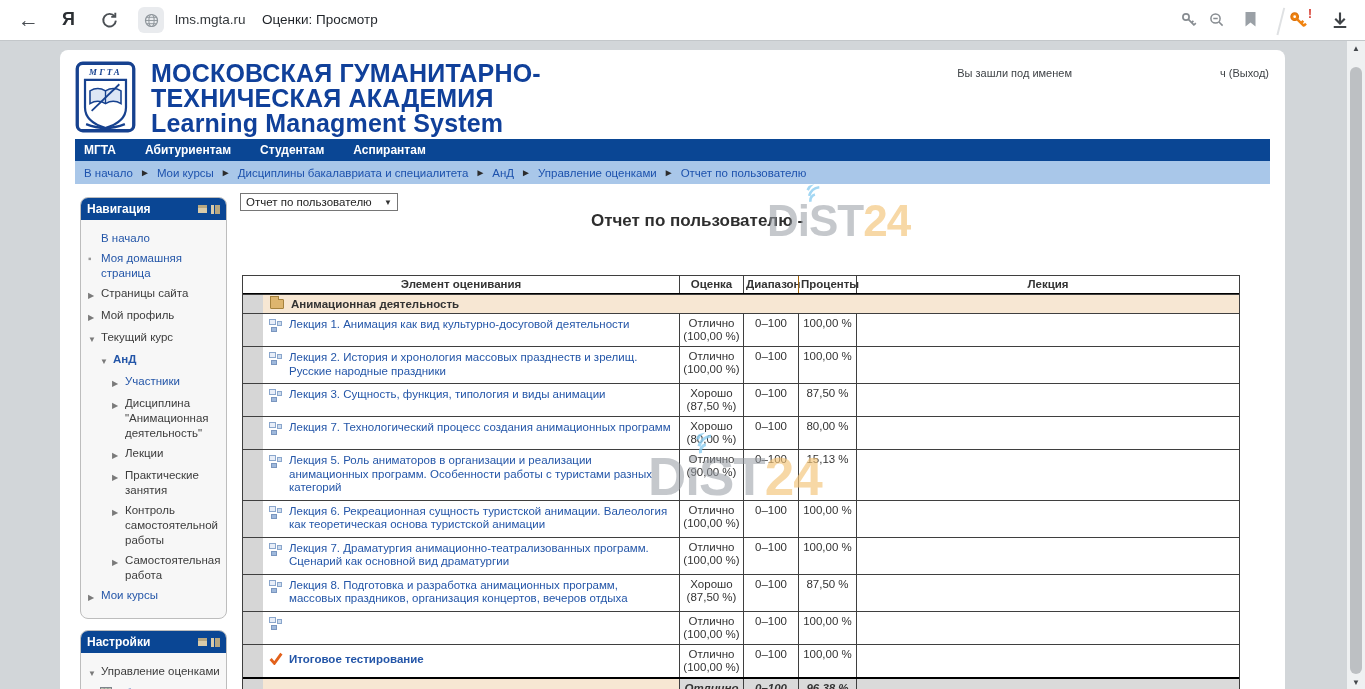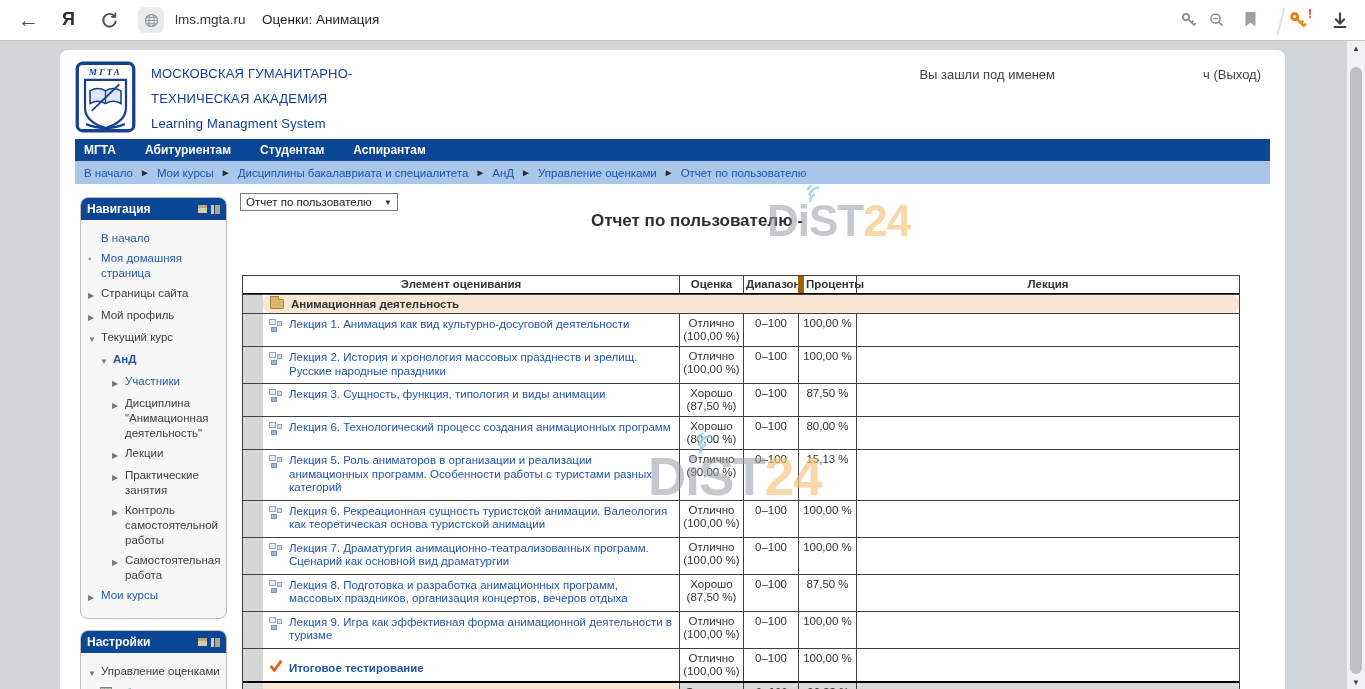--- a/index.html
+++ b/index.html
@@ -30,23 +30,23 @@
   .sb-up   { position:absolute; top:3px; left:0; right:0; text-align:center; font-size:8px; color:#44484c; }
   .sb-down { position:absolute; bottom:2px; left:0; right:0; text-align:center; font-size:8px; color:#44484c; }
   .sb-thumb{ position:absolute; top:26px; bottom:15px; left:3px; width:12px; background:#bdc0c3; border-radius:6px; }
 
   
   .page { position:absolute; left:60px; top:50px; width:1225px; bottom:0; background:#fff;
           border-radius:8px 8px 0 0; }
 
   .site-header { position:relative; height:89px; }
   .logo-box { position:absolute; left:15px; top:11px; width:61px; height:72px; }
-  .uni-title { position:absolute; left:91px; top:11px; color:#10409a; font-weight:normal;
-               font-size:13px; line-height:25px; letter-spacing:0.2px; }
-  .user-info { position:absolute; right:24px; top:17px; font-size:13px; color:#3f4347; }
+  .uni-title { position:absolute; left:91px; top:11px; color:#10409a; font-weight:bold;
+               font-size:25px; line-height:25px; letter-spacing:0.2px; }
+  .user-info { position:absolute; right:16px; top:17px; font-size:11px; color:#3f4347; }
   .user-info .gap { display:inline-block; width:148px; }
 
   .main-nav { margin:0 15px; height:22px; background:#0a4694; display:flex; align-items:center;
               padding:0 9px; gap:29px; }
   .main-nav span { font-size:12px; font-weight:bold; color:#fff; cursor:pointer; }
 
   .breadcrumb { margin:0 15px; height:23px; background:#a9c7e9; display:flex; align-items:center;
                 font-size:11.5px; padding:0 9px; gap:7px; white-space:nowrap; }
   .breadcrumb .bc-link { color:#1d52ad; cursor:pointer; }
   .breadcrumb .bc-sep  { color:#2c2c2c; font-size:10px; }
@@ -90,31 +90,31 @@
 
   
   .grade-table { position:absolute; left:182px; top:91px; width:998px; font-size:11.5px; color:#333;
                  border:1px solid #3f3f3f; background:#fff; }
   .trow { display:flex; border-top:1px solid #3f3f3f; }
   .trow.head { border-top:none; border-bottom:1px solid #000; font-weight:bold; }
   .trow.head .hc { padding:2px 2px 3px; text-align:center; }
   .hc-elem { width:436px; }
   .hc-grade { width:64px; border-left:1px solid #3f3f3f; }
   .hc-range { width:55px; border-left:1px solid #3f3f3f; }
-  .hc-pct   { width:58px; border-left:6px solid #a16207; }
+  .hc-pct   { width:58px; border-left:1px solid #a16207; }
   .hc-fb    { flex:1;  border-left:1px solid #3f3f3f; }
 
   .col-gutter { width:20px; flex:none; background:#d6d6d6; }
   .col-item  { width:416px; flex:none; padding:4px 6px 5px; display:flex; gap:6px; align-items:flex-start; line-height:13.5px; }
   .col-grade { width:64px; flex:none; border-left:1px solid #3f3f3f; text-align:center; padding:3px 2px; line-height:13px; }
   .col-range { width:55px; flex:none; border-left:1px solid #3f3f3f; text-align:center; padding:3px 2px; }
   .col-pct   { width:58px; flex:none; border-left:1px solid #3f3f3f; text-align:center; padding:3px 2px; }
   .col-fb    { flex:1; border-left:1px solid #3f3f3f; }
 
-  .cat-cell { flex:1; background:#f7e7d3; display:flex; gap:7px; padding:3px 7px; font-weight:bold;border-radius:8px; }
+  .cat-cell { flex:1; background:#f7e7d3; display:flex; gap:7px; padding:3px 7px; font-weight:bold; }
 
   .lesson-link { color:#2456a8; text-decoration:none; cursor:pointer; }
   .test-link { color:#2456a8; font-weight:bold; text-decoration:none; cursor:pointer; }
 
   .total-row { border-top:2px solid #000; font-style:italic; font-weight:bold; }
   .total-row .col-item { background:#f7e7d3; align-items:center; }
   .total-row .col-grade, .total-row .col-range, .total-row .col-pct, .total-row .col-fb { background:#dadada; }
 
   
   .folder-icon { position:relative; width:14px; height:10px; background:#ddb56e; border:1px solid #a5823d;
@@ -139,21 +139,21 @@
       </svg>
   </span>
   <span class="tb-globe-chip">
     <svg width="15" height="15" viewBox="0 0 16 16">
         <circle cx="8" cy="8" r="6.4" fill="none" stroke="#8f969c" stroke-width="1.3"></circle>
         <ellipse cx="8" cy="8" rx="2.8" ry="6.4" fill="none" stroke="#8f969c" stroke-width="1.1"></ellipse>
         <path d="M1.7 8 h12.6 M2.6 4.6 h10.8 M2.6 11.4 h10.8" stroke="#8f969c" stroke-width="1" fill="none"></path>
       </svg>
   </span>
   <span class="tb-domain">lms.mgta.ru</span>
-  <span class="tb-title">Оценки: Анимация</span>
+  <span class="tb-title">Оценки: Просмотр</span>
 
   <span class="tb-key">
     <svg width="18" height="18" viewBox="0 0 18 18">
         <circle cx="6" cy="6" r="3.1" fill="none" stroke="#878c91" stroke-width="1.7"></circle>
         <path d="M8.4 8.4 l6 6 M11.6 11.6 l1.8 -1.8 M14 14 l1.8 -1.8" stroke="#878c91" stroke-width="1.7" fill="none"></path>
       </svg>
   </span>
   <span class="tb-mag">
     <svg width="18" height="18" viewBox="0 0 18 18">
         <circle cx="7.5" cy="7.5" r="4.6" fill="none" stroke="#878c91" stroke-width="1.5"></circle>
@@ -418,21 +418,21 @@
           </div>
 
           <div class="trow">
             <div class="col-gutter"></div>
             <div class="col-item">
               <span class="lesson-icon">
                 <span class="s1"></span>
                 <span class="s2"></span>
                 <span class="s3"></span>
               </span>
-              <span class="lesson-link">Лекция 6. Технологический процесс создания анимационных программ</span>
+              <span class="lesson-link">Лекция 7. Технологический процесс создания анимационных программ</span>
             </div>
             <div class="col-grade">
               <div>Хорошо</div>
               <div>(80,00 %)</div>
             </div>
             <div class="col-range">0–100</div>
             <div class="col-pct">80,00 %</div>
             <div class="col-fb"></div>
           </div>
 
@@ -513,35 +513,34 @@
           </div>
 
           <div class="trow">
             <div class="col-gutter"></div>
             <div class="col-item">
               <span class="lesson-icon">
                 <span class="s1"></span>
                 <span class="s2"></span>
                 <span class="s3"></span>
               </span>
-              <span class="lesson-link">Лекция 9. Игра как эффективная форма анимационной деятельности в туризме</span>
             </div>
             <div class="col-grade">
               <div>Отлично</div>
               <div>(100,00 %)</div>
             </div>
             <div class="col-range">0–100</div>
             <div class="col-pct">100,00 %</div>
             <div class="col-fb"></div>
           </div>
         </div>
 
       <div class="trow">
         <div class="col-gutter"></div>
-        <div class="col-item" style="align-items:flex-end;">
+        <div class="col-item" style="align-items:center;">
           <span><svg width="14" height="13" viewBox="0 0 13 12">
                 <path d="M1.5 6.5 L5 10.5 L11.5 1.5" fill="none" stroke="#e2611b" stroke-width="2.6"></path>
               </svg></span>
           <span class="test-link">Итоговое тестирование</span>
         </div>
         <div class="col-grade">
           <div>Отлично</div>
           <div>(100,00 %)</div>
         </div>
         <div class="col-range">0–100</div>

